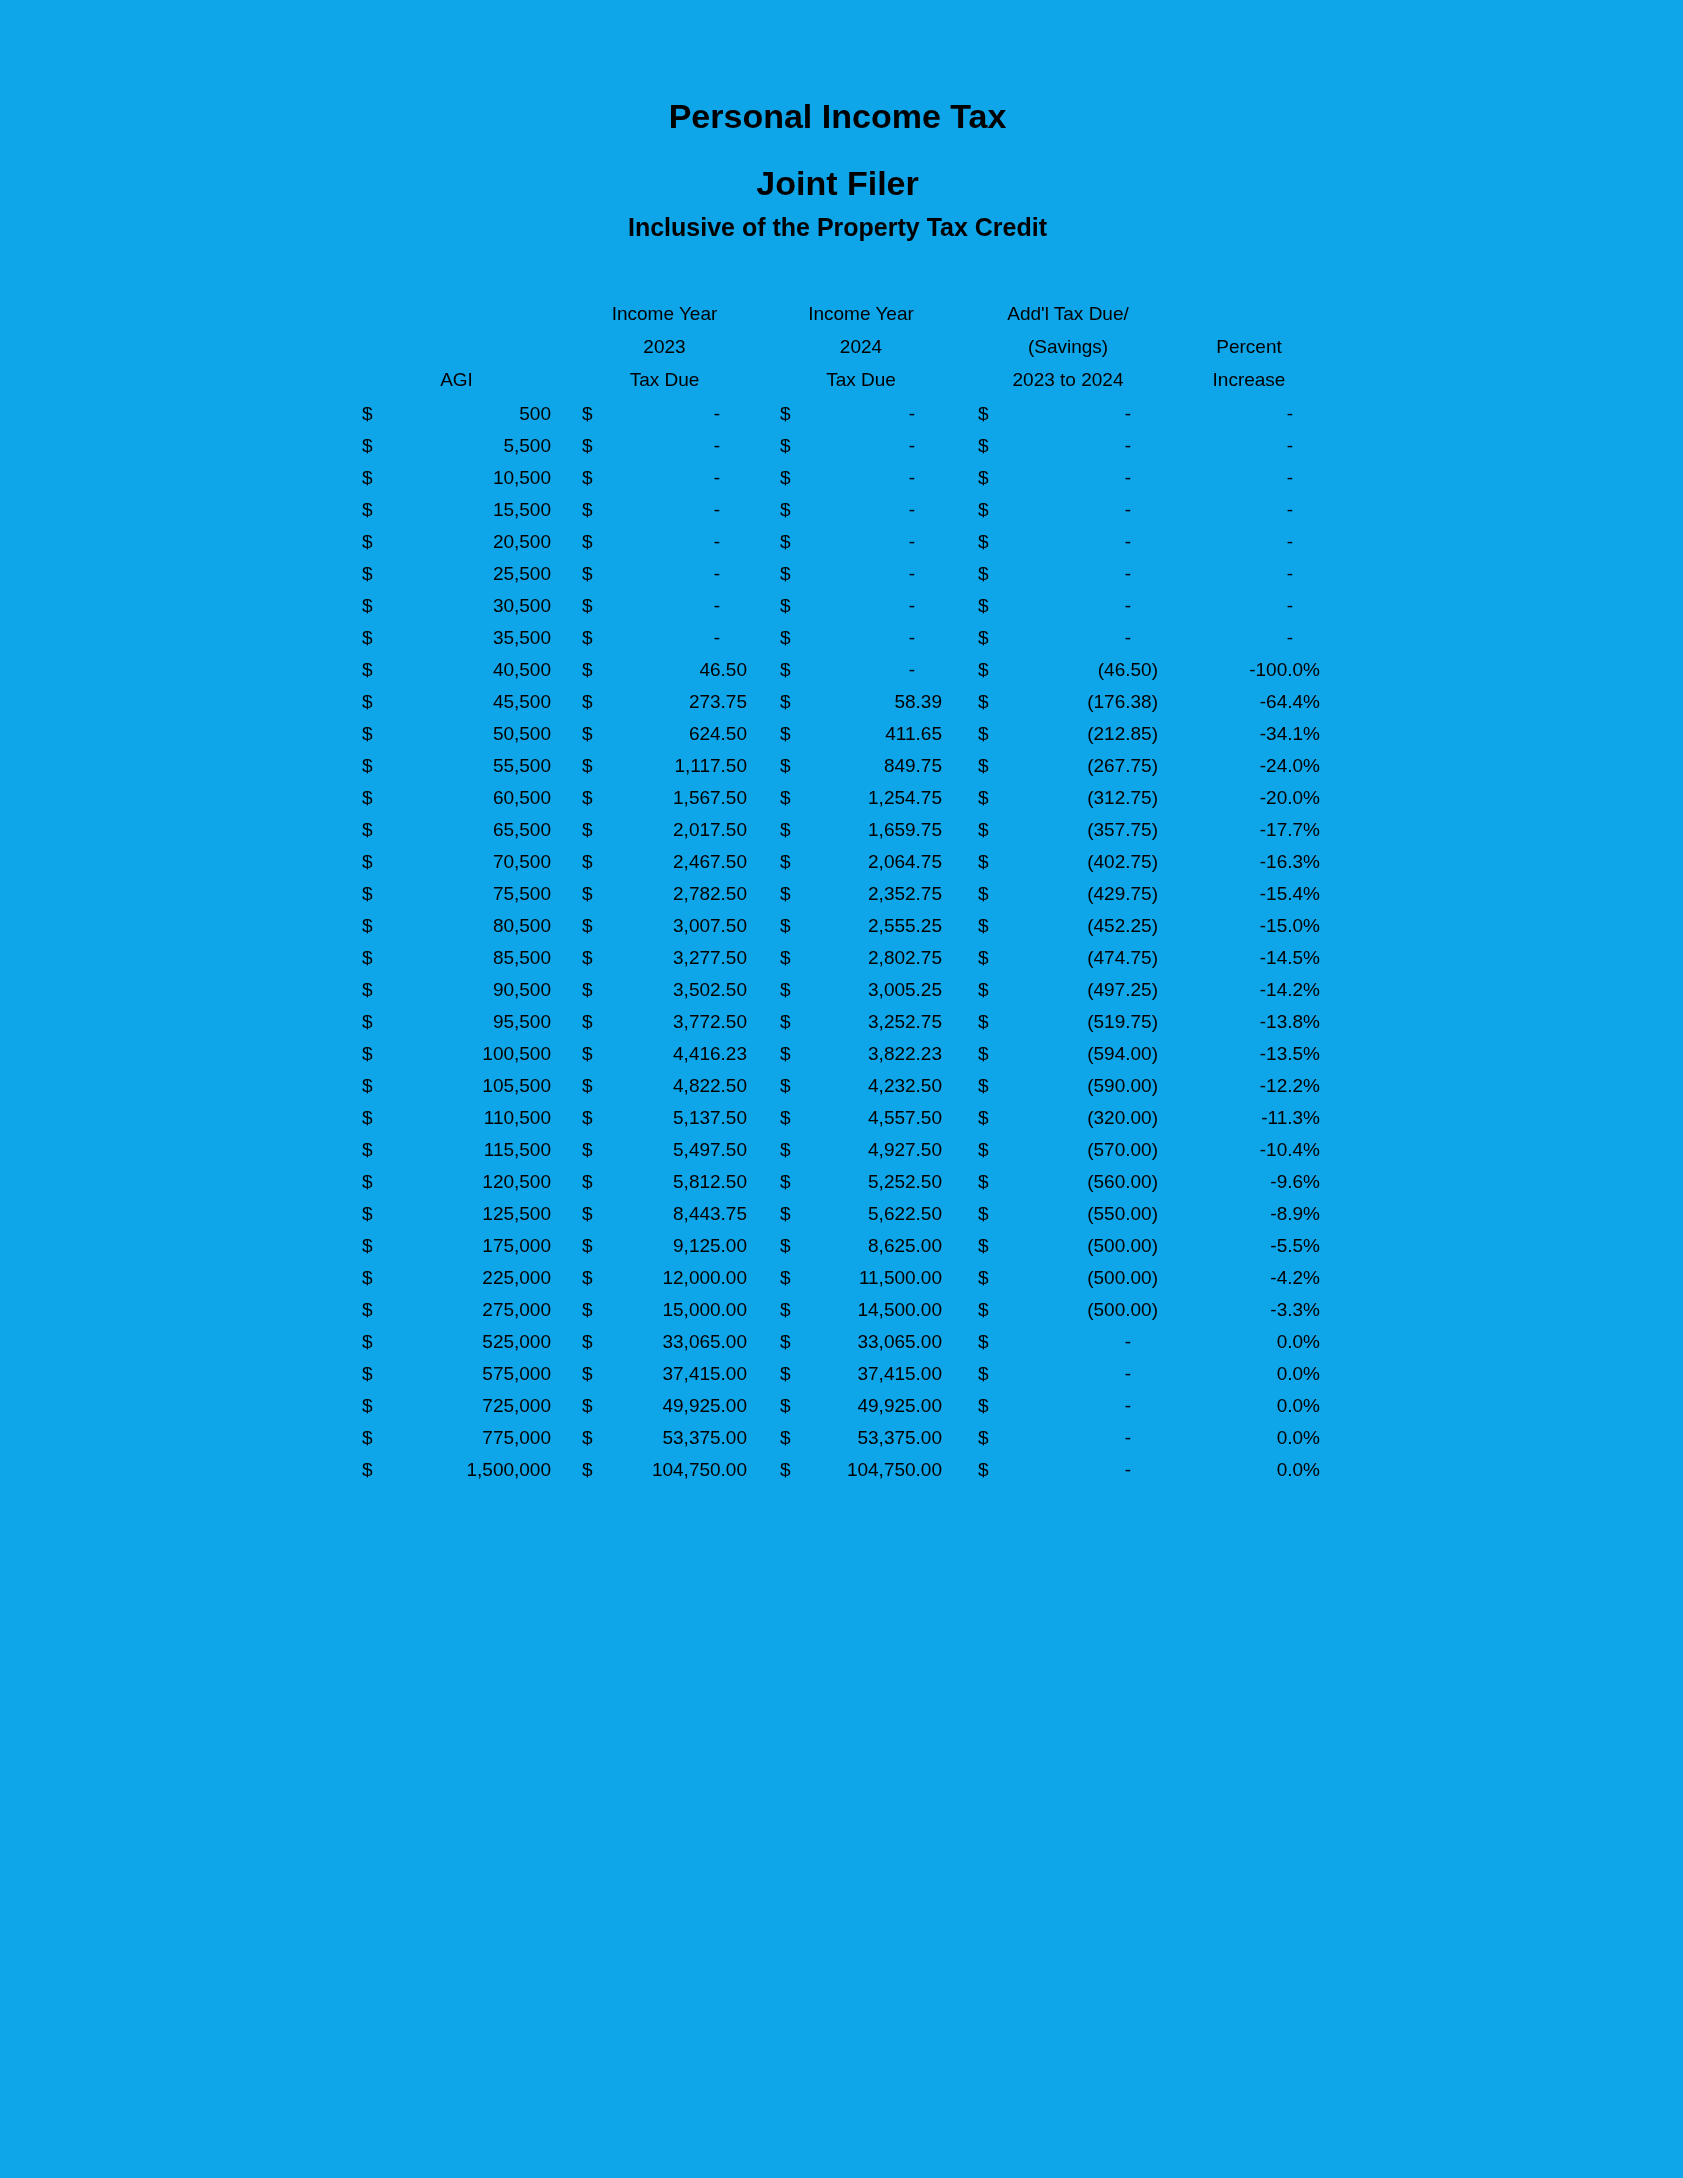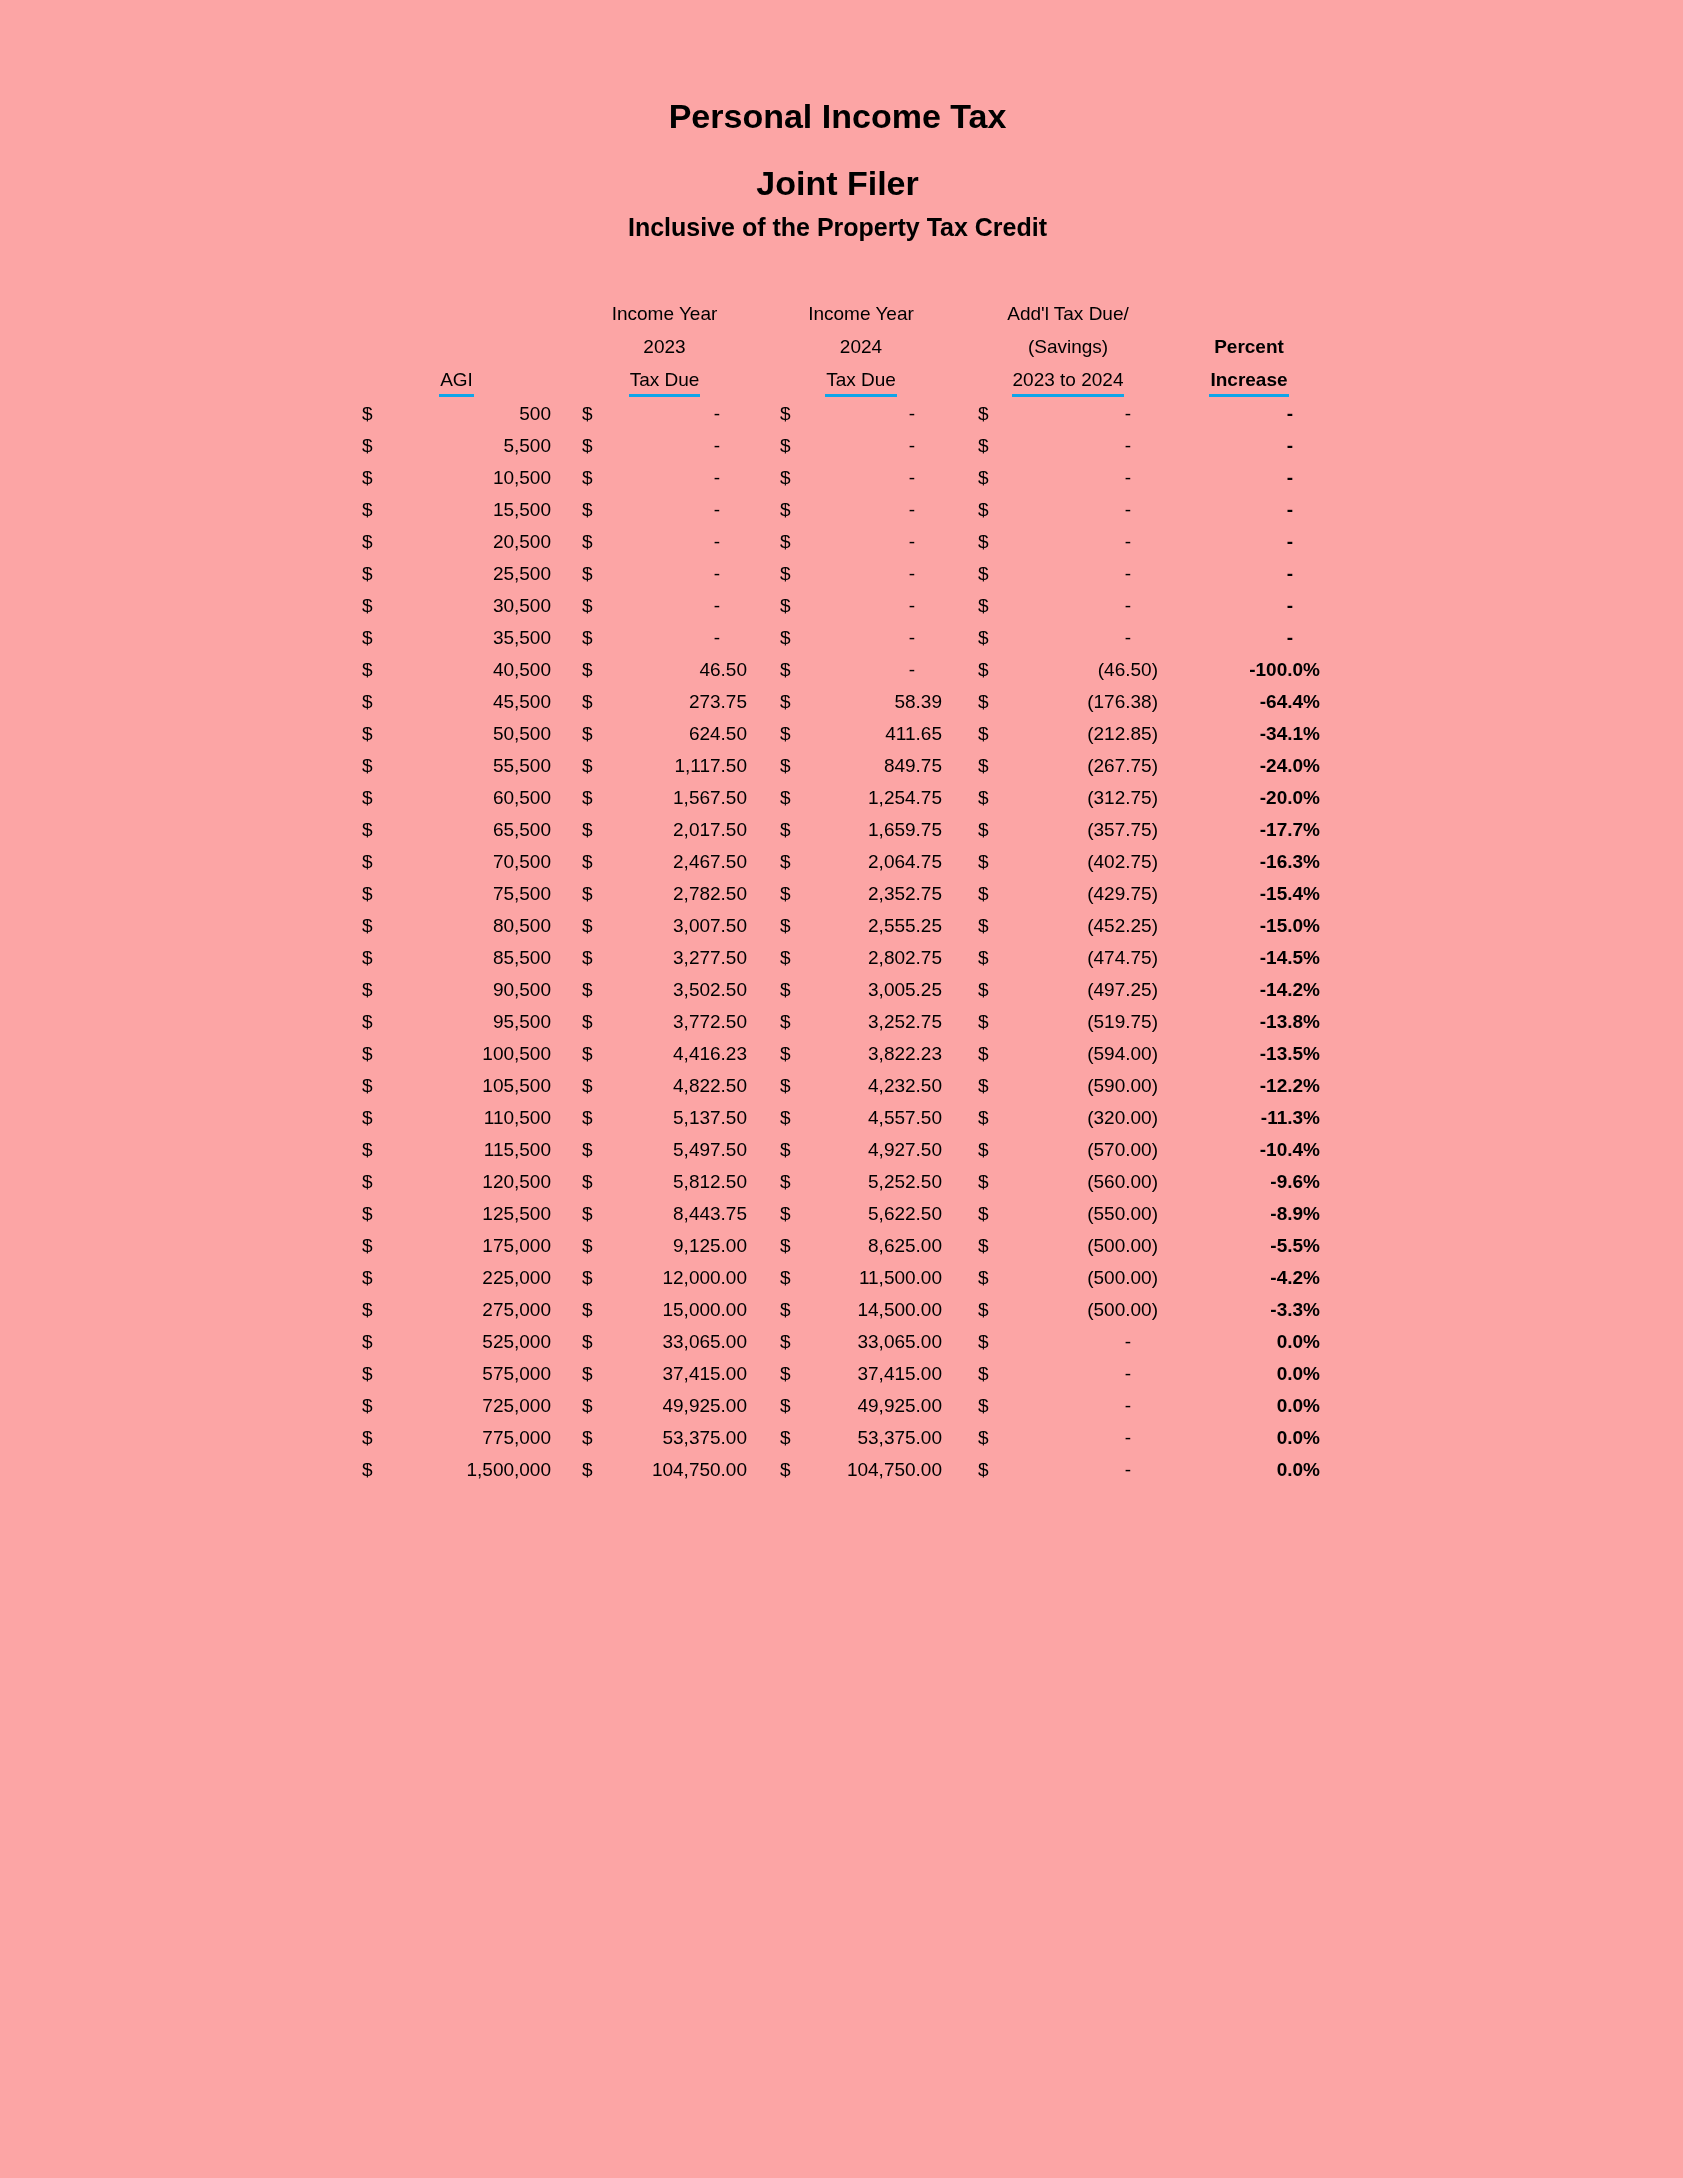--- a/index.html
+++ b/index.html
@@ -1,37 +1,37 @@
 <!DOCTYPE html>
 <html><head>
 <meta charset="utf-8">
 <style>
   html,body { margin:0; padding:0; }
   body {
     width:1683px; height:2178px;
     background:#ffffff; color:#000000;
     font-family:"Liberation Sans","DejaVu Sans",sans-serif;
   }
-  .page { position:relative; width:1683px; height:2178px; background:#fca5a5; overflow:hidden; }
+  .page { position:relative; width:1683px; height:2178px; background:#0ea5e9; overflow:hidden; }
 
   .centered { position:absolute; left:0; width:1675px; text-align:center; }
   .title { top:97px;  font-size:34px; font-weight:bold; line-height:38px; }
   .sub1  { top:167px; font-size:34px; font-weight:bold; line-height:32px; }
   .sub2  { top:211px; font-size:25px; font-weight:bold; line-height:32px; }
 
   .table { position:absolute; left:362px; top:297px; font-size:19px; }
   .hrow  { display:flex; height:33px;   line-height:33px; }
   .trow  { display:flex; height:32px; line-height:32px; }
 
   .cell  { box-sizing:border-box; white-space:nowrap; }
   .c-agi  { width:189px; }
   .c-2023 { width:165px; margin-left:31px; }
   .c-2024 { width:162px; margin-left:33px; }
   .c-addl { width:180px; margin-left:36px; }
-  .c-pct  { width:162px;font-weight:bold; }
+  .c-pct  { width:162px; }
 
   .money { display:flex; justify-content:space-between; }
   .num   { display:flex; justify-content:flex-end; }
 
   .h { display:block; text-align:center; }
   .c-pct .h { padding-left:20px; }
 
   .u { display:inline-block; line-height:26px; border-bottom:3px solid #0ea5e9; padding:0 1px 1px 1px; }
 
   .dash { padding-right:27px; }

